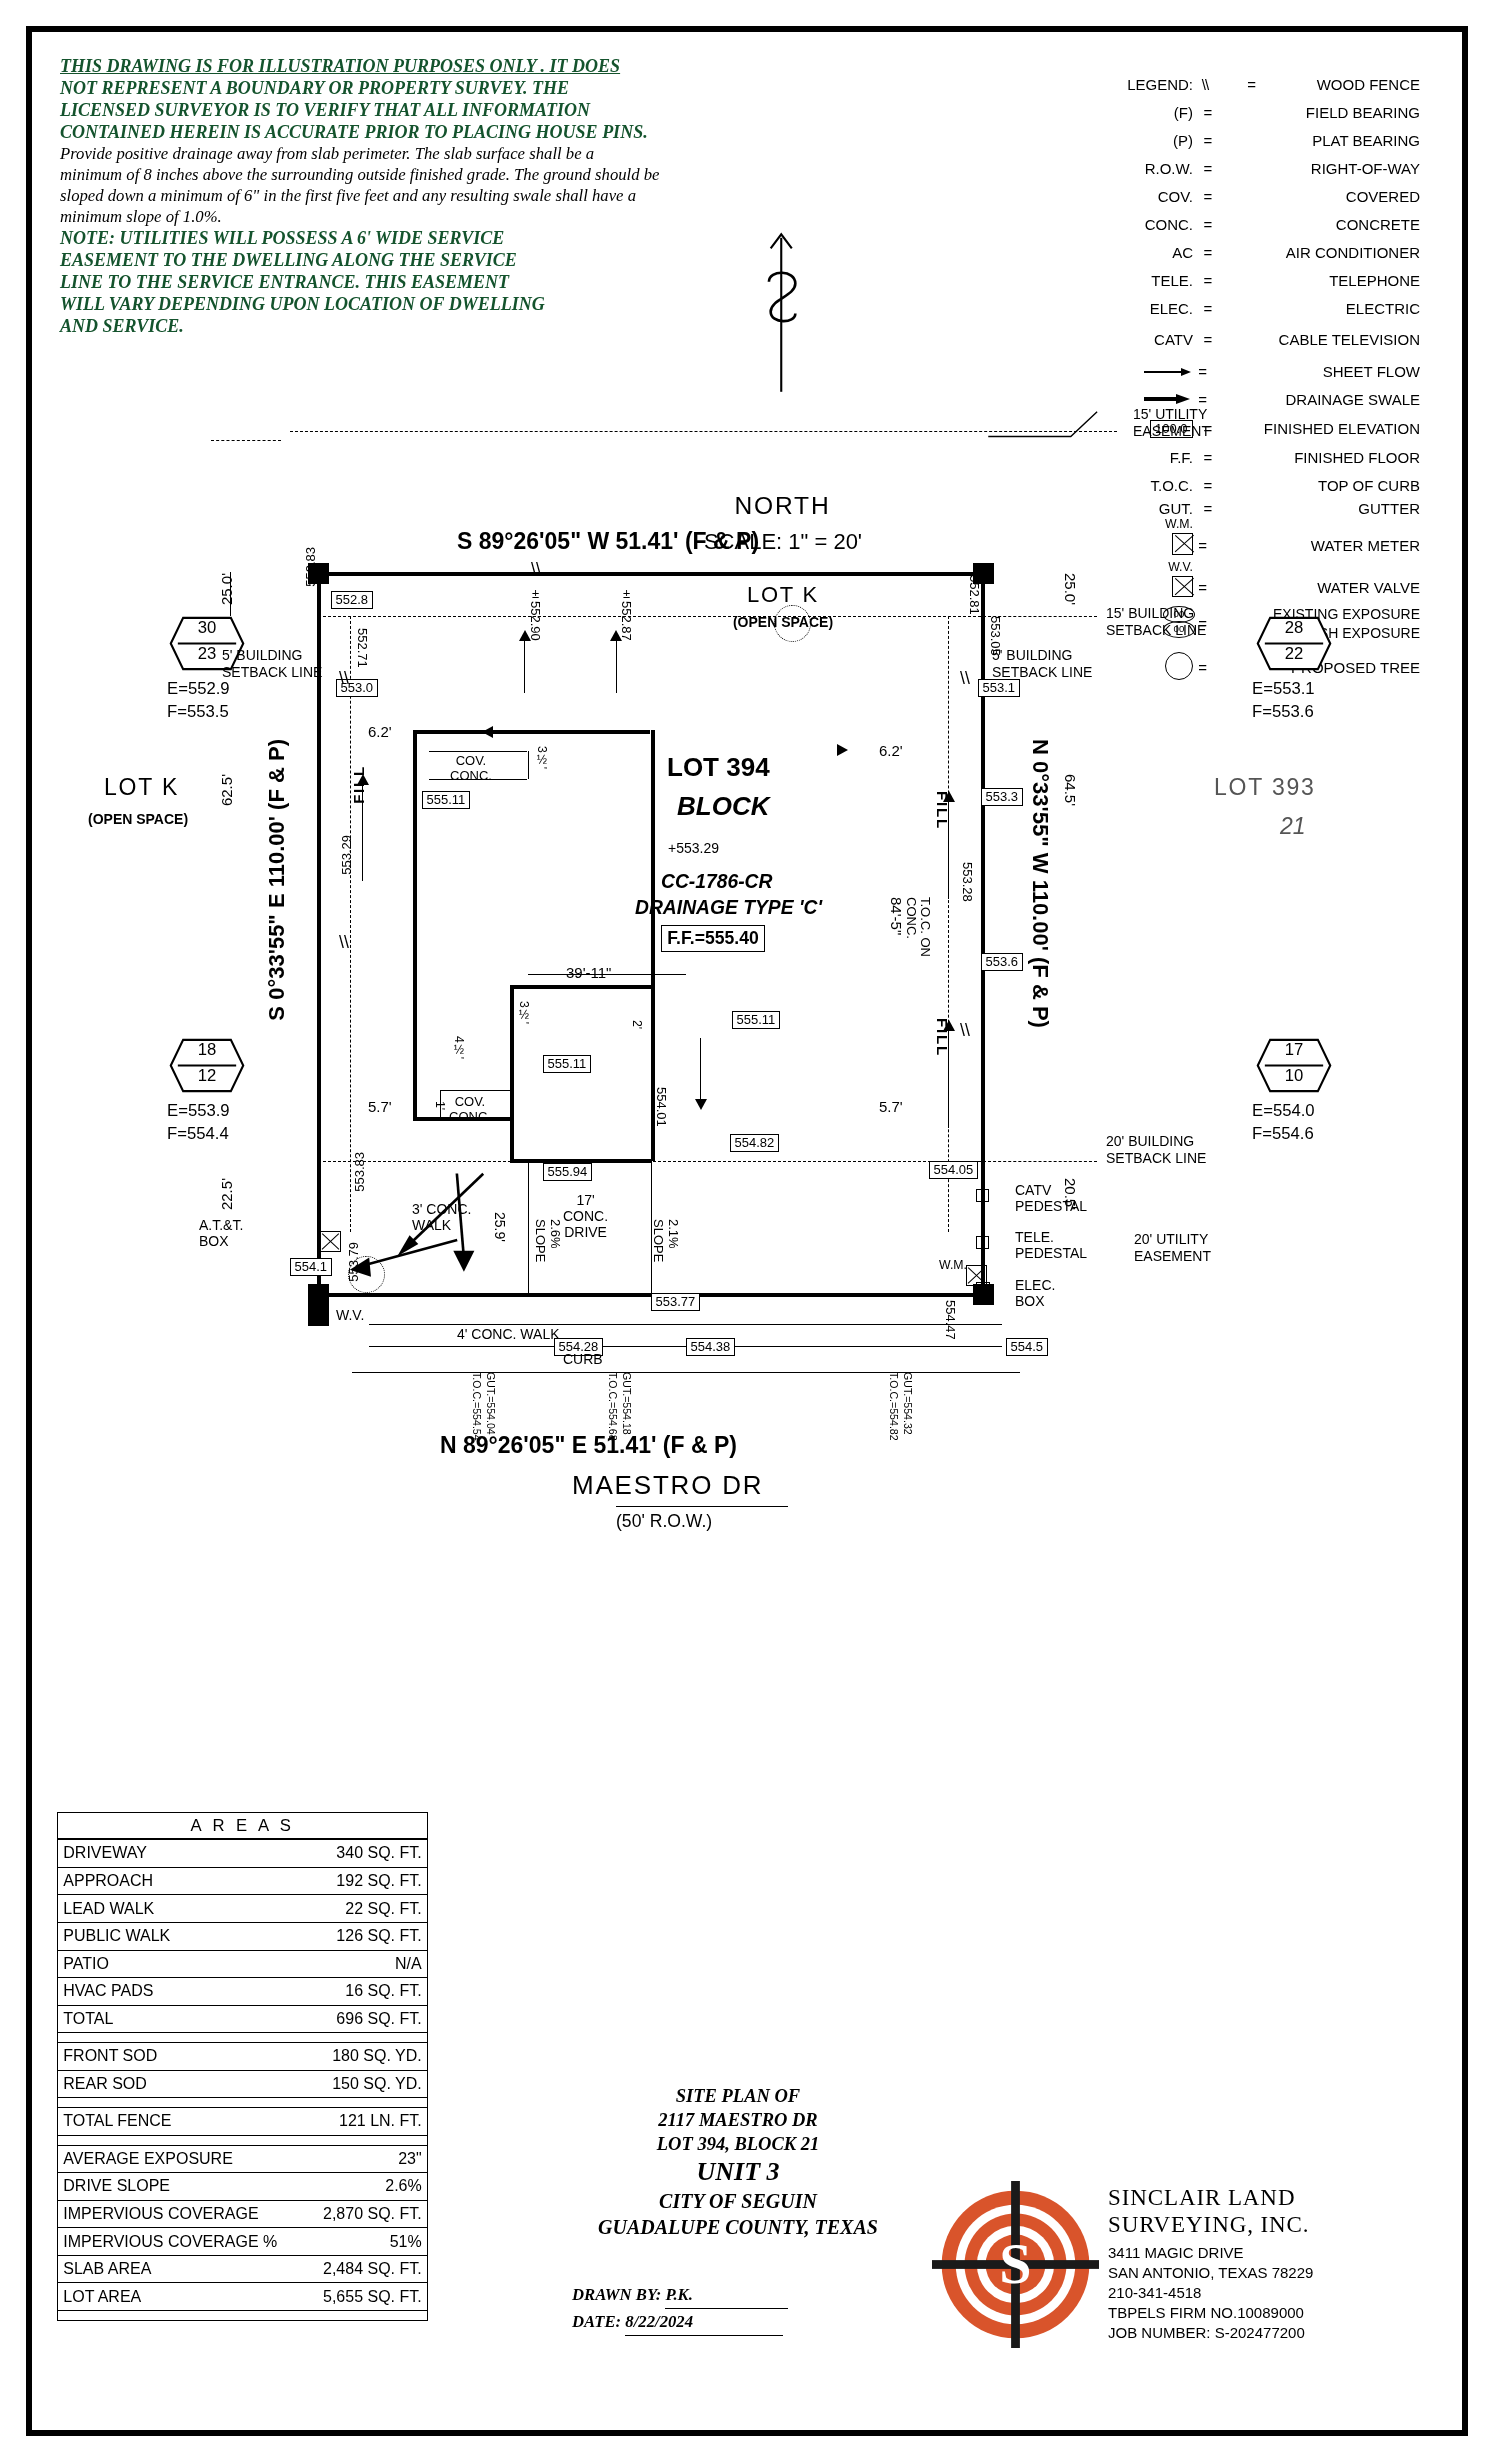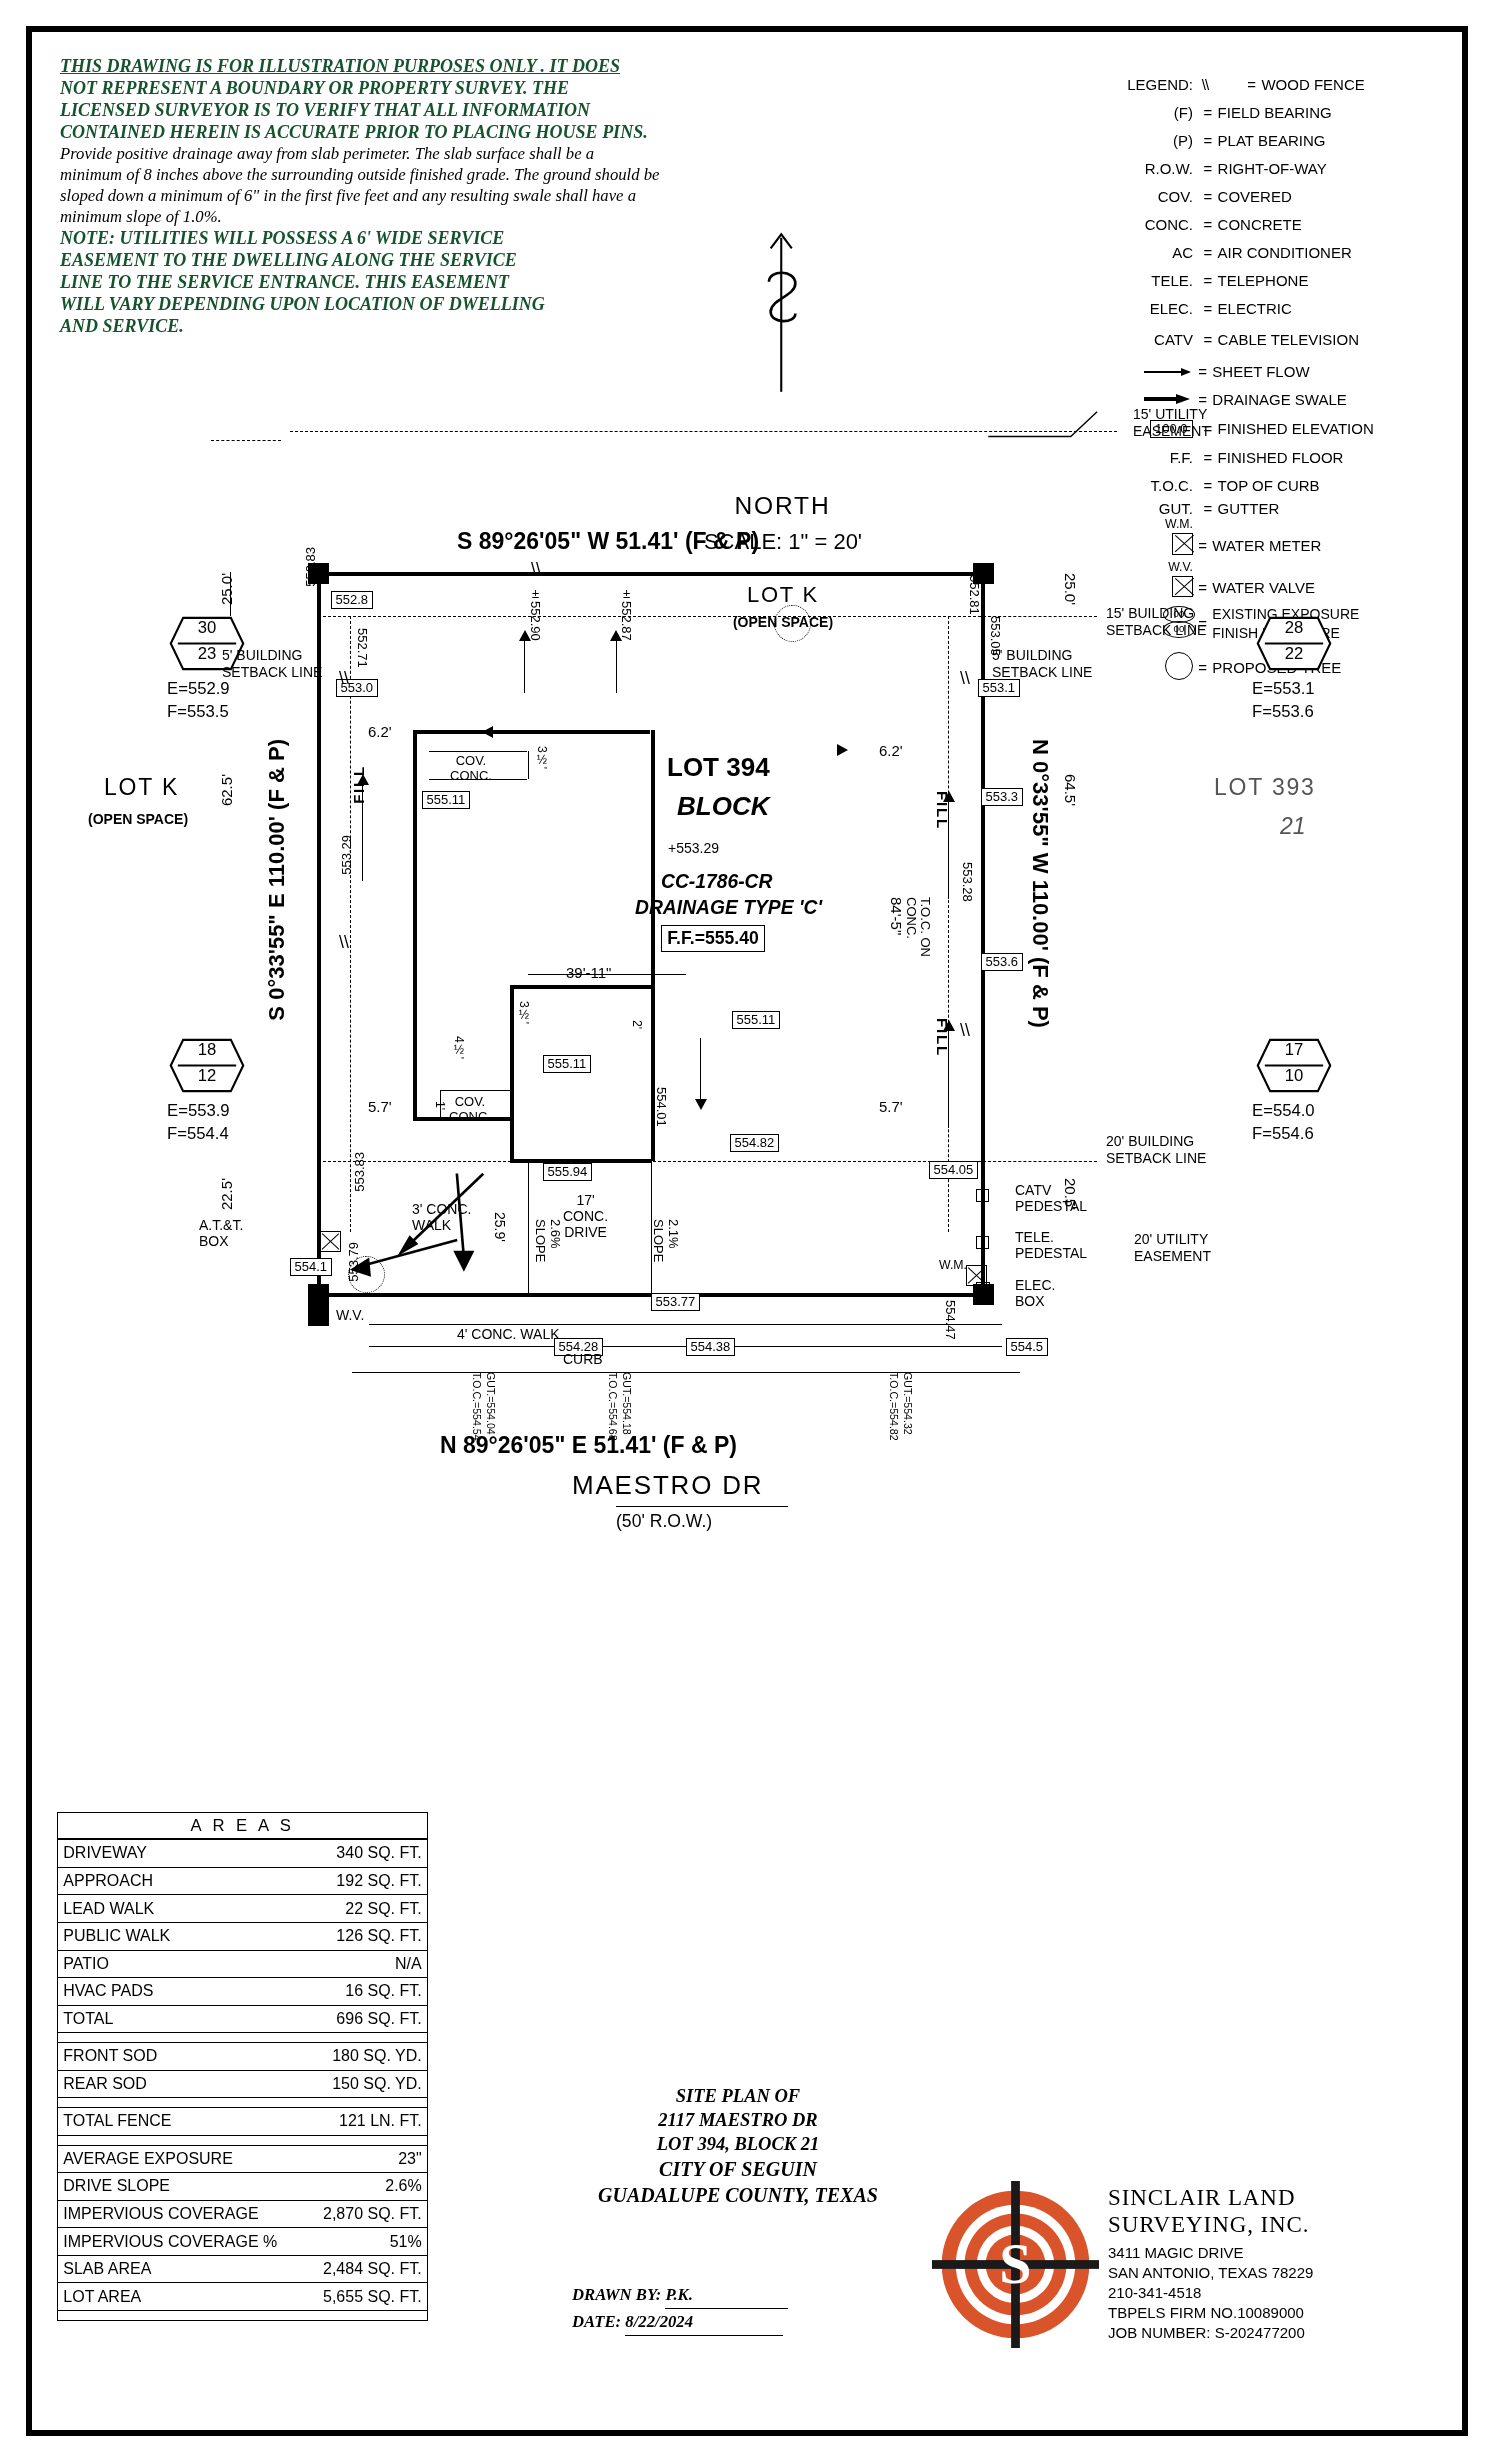--- a/index.html
+++ b/index.html
@@ -11,21 +11,21 @@
   
   #notes{left:60px;top:55px;width:668px;}
   #notes .l{font-family:"Liberation Serif", serif;font-style:italic;font-weight:bold;font-size:18px;line-height:22px;color:#14532d;white-space:nowrap;}
   #notes .l.u{text-decoration:underline;}
   #notes .sm{font-family:"Liberation Serif", serif;font-style:italic;font-weight:normal;font-size:16.7px;line-height:21px;white-space:nowrap;}
   
   #legend{left:1095px;top:70px;width:325px;}
   .lg-row{display:flex;align-items:center;height:28px;font-size:15px;font-family:"Liberation Sans", sans-serif;}
   .lg-left{width:98px;text-align:right;padding-right:5.3px;white-space:nowrap;}
   .lg-eq{width:19.3px;text-align:center;}
-  .lg-right{flex:1;white-space:nowrap;}
+  .lg-right{flex:1;white-space:nowrap;text-align:right;}
   .lg-title{font-size:15px;}
   .hatch-sym{letter-spacing:-0.9px;}
   .arrow-sym{display:inline-block;width:49px;height:8.8px;position:relative;}
   .arrow-sym:before{content:"";position:absolute;left:0;top:3.5px;width:40px;height:1.8px;background:#000;}
   .arrow-sym:after{content:"";position:absolute;left:37px;top:0;width:0;height:0;border-left:10.6px solid #000;border-top:4.4px solid transparent;border-bottom:4.4px solid transparent;}
   .arrow-fat{display:inline-block;width:49px;height:10.6px;position:relative;}
   .arrow-fat:before{content:"";position:absolute;left:0;top:3.5px;width:35px;height:3.5px;background:#000;}
   .arrow-fat:after{content:"";position:absolute;left:32px;top:0;width:0;height:0;border-left:14px solid #000;border-top:5.3px solid transparent;border-bottom:5.3px solid transparent;}
   .elevbox{display:inline-block;border:1.3px solid #000;padding:0 4.4px;font-size:13px;line-height:16px;}
   .xbox{display:inline-block;width:19.3px;height:19.3px;border:1.3px solid #000;position:relative;}
@@ -576,20 +576,21 @@
             <td colspan="2"></td>
           </tr>
     </tbody>
       </table>
   </div>
 
   <div id="titleblock" class="abs">
     <div class="t1">SITE PLAN OF</div>
     <div class="t1">2117 MAESTRO DR</div>
     <div class="t1">LOT 394, BLOCK 21</div>
+    <div class="t2">UNIT 3</div>
     <div class="t3">CITY OF SEGUIN</div>
     <div class="t3">GUADALUPE COUNTY, TEXAS</div>
   </div>
 
   <div id="drawnby" class="abs">
     <div><span>DRAWN BY:</span>
       <span class="ul">P.K.</span></div>
     <div><span>DATE:</span>
       <span class="ul" style="min-width:158px">8/22/2024</span></div>
   </div>

